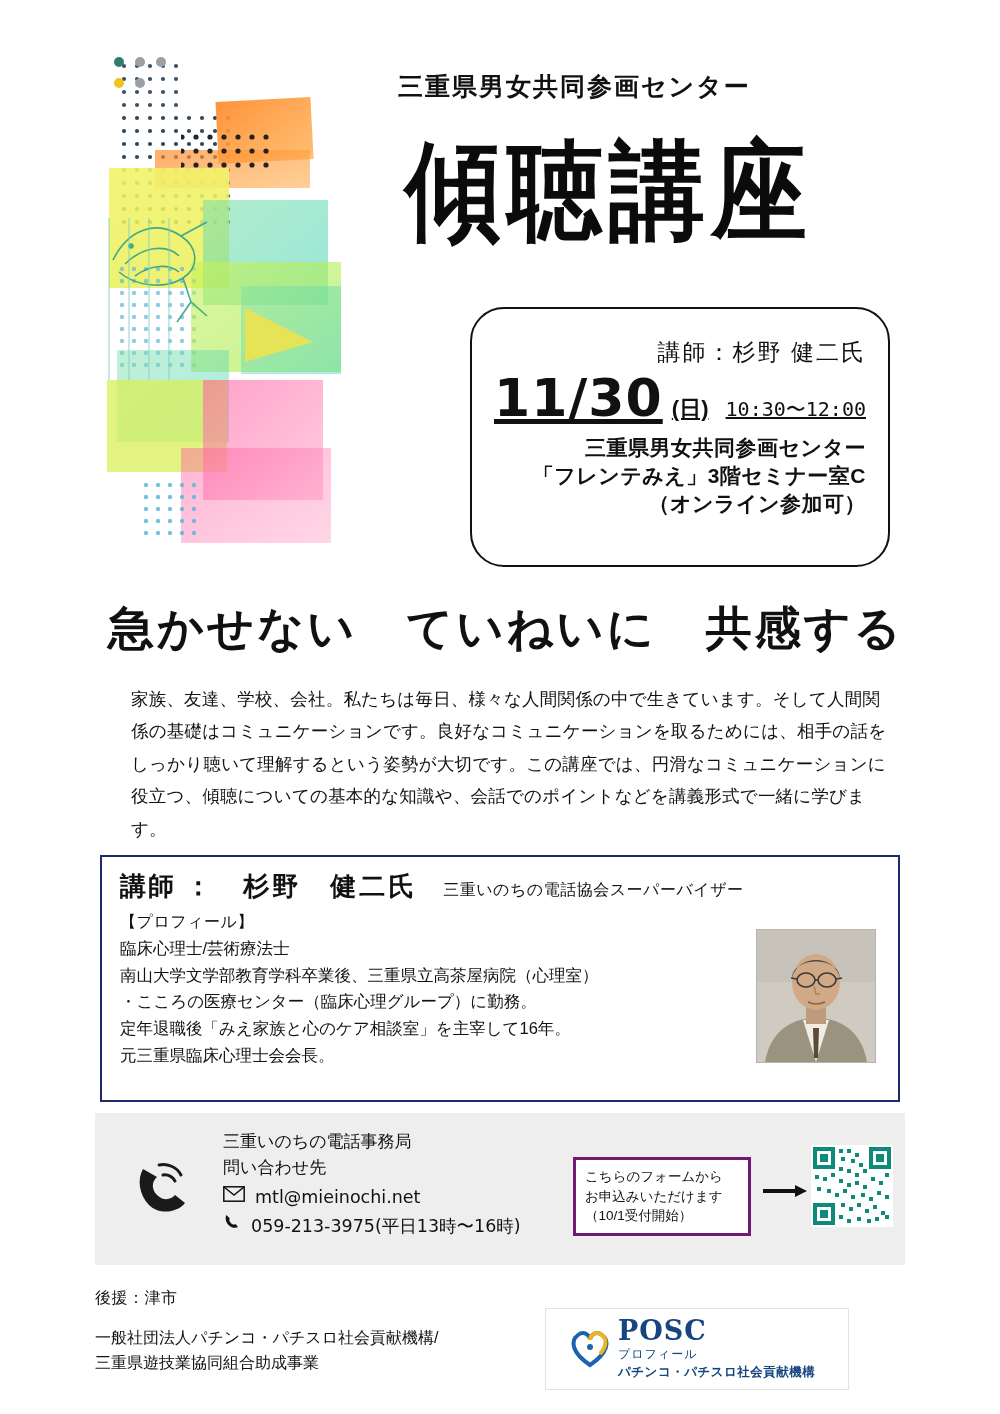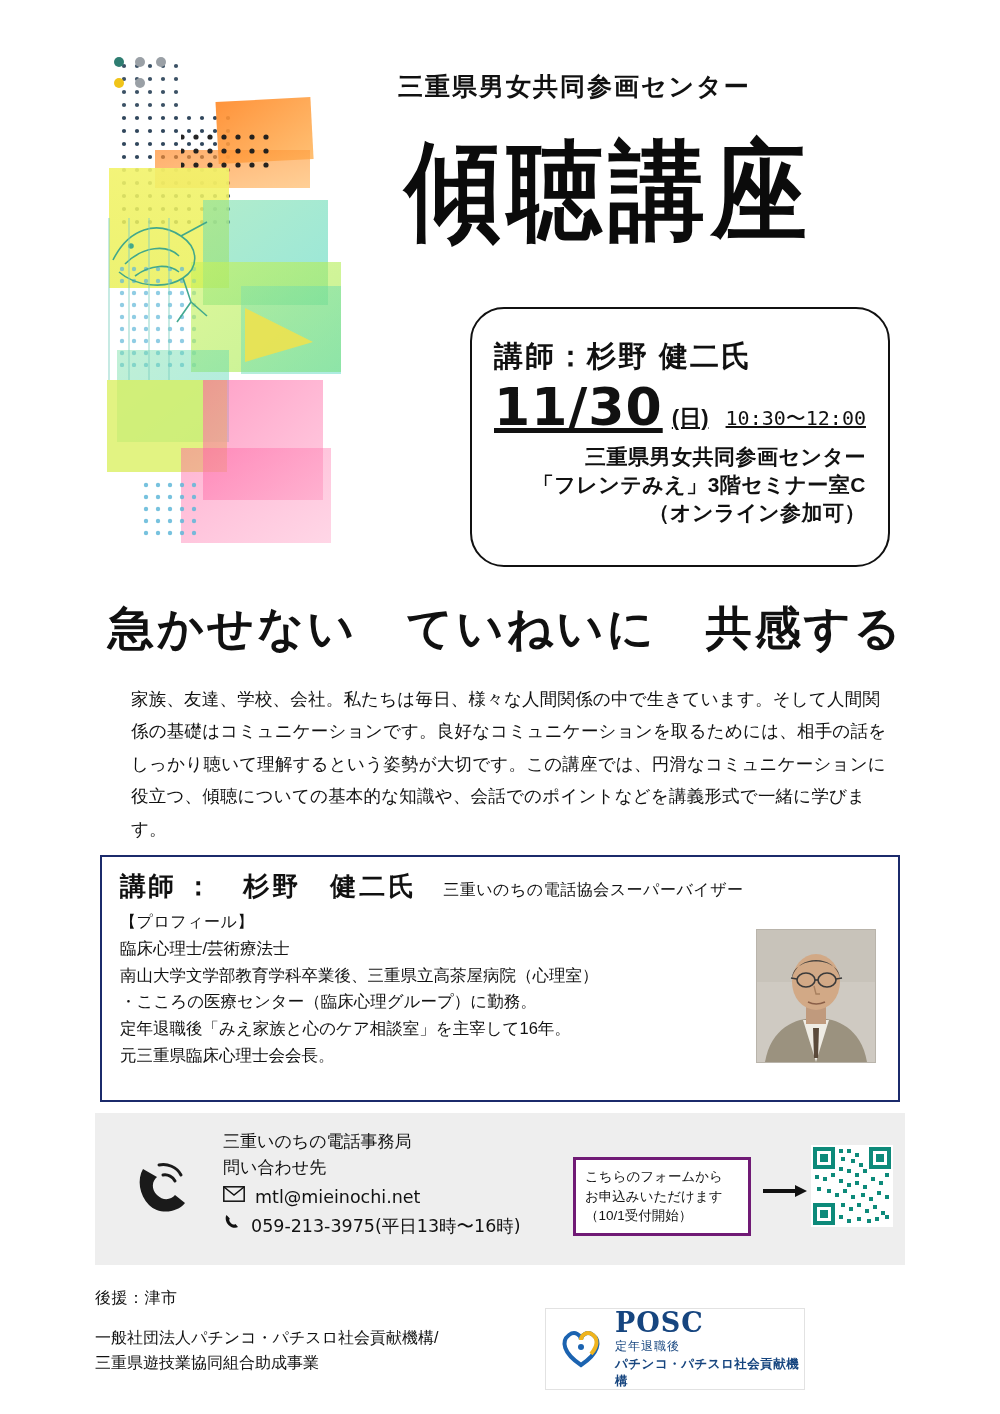--- a/index.html
+++ b/index.html
@@ -57,23 +57,23 @@
     left: 470px;
     top: 307px;
     width: 420px;
     height: 260px;
     border: 2px solid #111;
     border-radius: 34px;
     box-sizing: border-box;
     padding: 18px 22px 0 22px;
   }
   .infobox .lecturer {
-    text-align: left;
-    font-size: 29px;
-    font-weight: bold;
+    text-align: right;
+    font-size: 23px;
+    font-weight: normal;
     letter-spacing: 2px;
     margin-top: 10px;
   }
   .dateline {
     margin-top: 0;
     display: flex;
     align-items: baseline;
     justify-content: space-between;
     text-decoration: underline;
   }
@@ -247,28 +247,28 @@
     position: absolute;
     left: 95px;
     top: 1326px;
     font-size: 16px;
     line-height: 1.55;
   }
   .posc {
     position: absolute;
     left: 545px;
     top: 1308px;
-    width: 260px;
+    width: 304px;
     height: 82px;
     background: #fff;
     border: 1px solid #e2e2e2;
     display: flex;
     align-items: center;
-    gap: 10px;
-    padding-left: 11px;
+    gap: 4px;
+    padding-left: 20px;
     box-sizing: border-box;
   }
   .posc-text .posc-main {
     font-family: "DejaVu Serif", serif;
     font-weight: bold;
     font-size: 27px;
     color: #16457f;
     letter-spacing: 1px;
     line-height: 1;
   }
@@ -554,16 +554,16 @@
 <div class="posc">
   <span>
     <svg width="48" height="48" viewBox="0 0 48 48">
       <path d="M24 42 C 6 30, 4 18, 12 12 C 18 7.5, 24 12, 24 17 C 24 12, 30 7.5, 36 12 C 44 18, 42 30, 24 42 Z" fill="none" stroke="#1b63b0" stroke-width="4"></path>
       <path d="M24 17 C 24 12, 30 7.5, 36 12 C 41 16, 41 23, 34 31" fill="none" stroke="#f0b41e" stroke-width="4"></path>
       <circle cx="24" cy="24" r="3" fill="#1b63b0"></circle>
     </svg>
   </span>
   <span class="posc-text">
     <span class="posc-main" style="display:block">POSC</span>
-    <span class="posc-sub1" style="display:block">定年退職後</span>
+    <span class="posc-sub1" style="display:block">プロフィール</span>
     <span class="posc-sub2" style="display:block">パチンコ・パチスロ社会貢献機構</span>
   </span>
 </div>
 
 </body></html>

